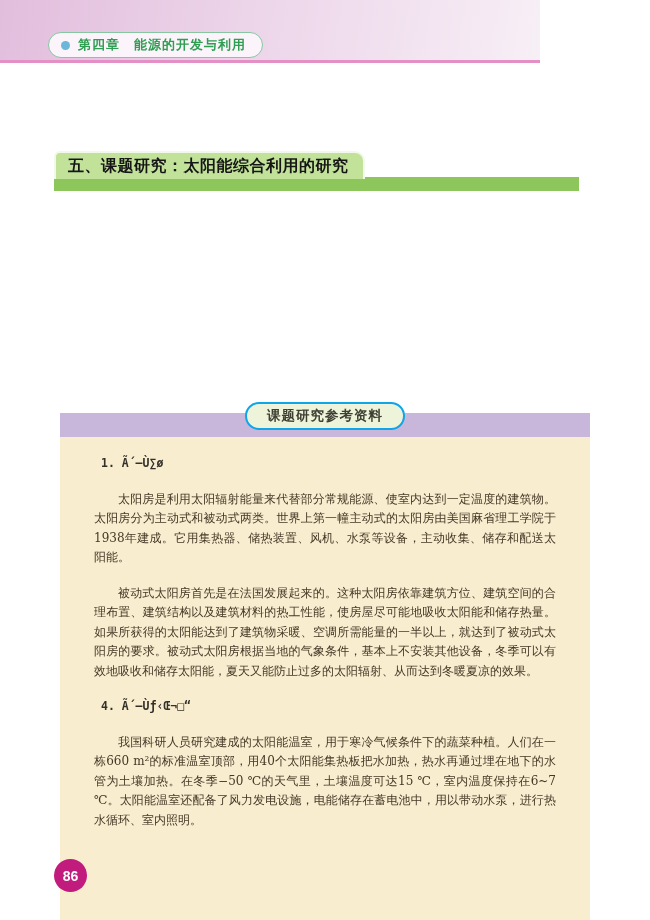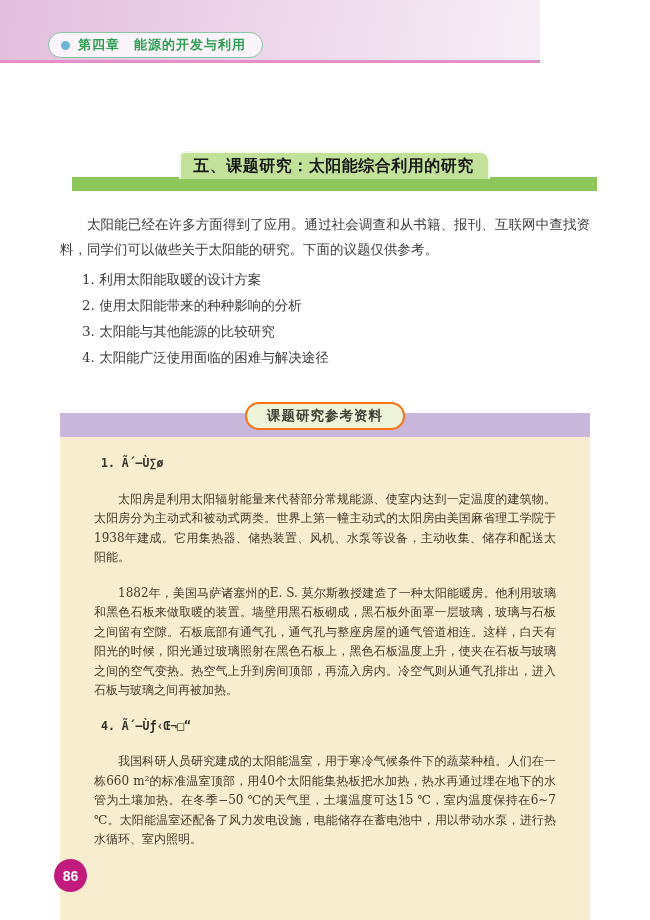--- a/index.html
+++ b/index.html
@@ -18,21 +18,21 @@
     display:flex;align-items:center;gap:8px;padding:0 16px 0 12px;
     background:#fbf4fa;border:1.5px solid #86c7a2;border-radius:14px;
     box-sizing:border-box;
   }
   .chapter-dot{width:9px;height:9px;border-radius:50%;background:#6cb6da;flex:0 0 auto;}
   .chapter-text{
     font-family:"Liberation Sans","DejaVu Sans",sans-serif;
     font-size:13px;font-weight:bold;color:#2f9e52;letter-spacing:1px;white-space:nowrap;
   }
   
-  .title-block{position:absolute;left:72px;top:151px;width:525px;text-align:center;}
+  .title-block{position:absolute;left:54px;top:151px;width:525px;}
   .title-tab{
     display:inline-block;background:#c2e29a;border:2px solid #f2f9ea;border-bottom:none;
     border-radius:6px 10px 0 0;padding:3px 14px 2px 12px;
     font-family:"Liberation Sans","DejaVu Sans",sans-serif;
     font-size:16px;font-weight:bold;color:#161616;letter-spacing:0.5px;white-space:nowrap;
   }
   .title-bar{width:525px;height:14px;background:#8dc75b;margin-top:-2px;}
   
   .intro{
     position:absolute;left:60px;top:212px;width:530px;
@@ -50,21 +50,21 @@
     padding:15px 18px 0 18px;overflow:hidden;
     font-size:12px;line-height:19.5px;color:#453827;text-align:justify;
   }
   .cream p{margin:16px;text-indent:2em;}
   .cream .subhead{
     margin:2px 0 1px 0;text-indent:2em;font-weight:bold;color:#33302a;
     font-family:"DejaVu Sans Mono","Liberation Mono",monospace;font-size:11.5px;
   }
   .ref-badge{
     position:absolute;top:-11px;left:50%;transform:translateX(-50%);
-    background:#edf4da;border:2px solid #f97316;border-radius:15px;
+    background:#edf4da;border:2px solid #0ea5e9;border-radius:15px;
     padding:3px 20px;white-space:nowrap;
     font-family:"Liberation Sans","DejaVu Sans",sans-serif;
     font-size:13.5px;font-weight:bold;color:#3f3f33;letter-spacing:1px;
   }
   
   .pagenum{
     position:absolute;left:54px;top:859px;width:33px;height:33px;border-radius:50%;
     background:#c21b7e;color:#ffffff;display:flex;align-items:center;justify-content:center;
     font-family:Liberation Sans, sans-serif;font-size:14px;font-weight:bold;
   }
@@ -79,37 +79,28 @@
       <span class="chapter-dot"></span>
       <span class="chapter-text">第四章　能源的开发与利用</span>
     </div>
   </div>
 
   <div class="title-block">
     <div class="title-tab">五、课题研究：太阳能综合利用的研究</div>
     <div class="title-bar"></div>
   </div>
 
-  <div class="intro">
-    <p>太阳能已经在许多方面得到了应用。通过社会调查和从书籍、报刊、互联网中查找资料，同学们可以做些关于太阳能的研究。下面的议题仅供参考。</p>
-    <ol class="topic-list">
-      <li>1. 利用太阳能取暖的设计方案</li>
-      <li>2. 使用太阳能带来的种种影响的分析</li>
-      <li>3. 太阳能与其他能源的比较研究</li>
-      <li>4. 太阳能广泛使用面临的困难与解决途径</li>
-    </ol>
-  </div>
 
   <div class="refbox">
     <div class="ref-badge">课题研究参考资料</div>
     <div class="bar top"></div>
     <div class="cream">
       <p class="subhead">1. Ã´–Ù∑ø</p>
       <p>太阳房是利用太阳辐射能量来代替部分常规能源、使室内达到一定温度的建筑物。太阳房分为主动式和被动式两类。世界上第一幢主动式的太阳房由美国麻省理工学院于1938年建成。它用集热器、储热装置、风机、水泵等设备，主动收集、储存和配送太阳能。</p>
-      <p>1882年，美国马萨诸塞州的E. S. 莫尔斯教授建造了一种太阳能暖房。他利用玻璃和黑色石板来做取暖的装置。墙壁用黑石板砌成，黑石板外面罩一层玻璃，玻璃与石板之间留有空隙。石板底部有通气孔，通气孔与整座房屋的通气管道相连。这样，白天有阳光的时候，阳光通过玻璃照射在黑色石板上，黑色石板温度上升，使夹在石板与玻璃之间的空气变热。热空气上升到房间顶部，再流入房内。冷空气则从通气孔排出，进入石板与玻璃之间再被加热。</p>
+      <p>被动式太阳房首先是在法国发展起来的。这种太阳房依靠建筑方位、建筑空间的合理布置、建筑结构以及建筑材料的热工性能，使房屋尽可能地吸收太阳能和储存热量。如果所获得的太阳能达到了建筑物采暖、空调所需能量的一半以上，就达到了被动式太阳房的要求。被动式太阳房根据当地的气象条件，基本上不安装其他设备，冬季可以有效地吸收和储存太阳能，夏天又能防止过多的太阳辐射、从而达到冬暖夏凉的效果。</p>
       <p class="subhead">4. Ã´–Ùƒ‹Œ¬□“</p>
       <p>我国科研人员研究建成的太阳能温室，用于寒冷气候条件下的蔬菜种植。人们在一栋660 m²的标准温室顶部，用40个太阳能集热板把水加热，热水再通过埋在地下的水管为土壤加热。在冬季−50 ℃的天气里，土壤温度可达15 ℃，室内温度保持在6~7 ℃。太阳能温室还配备了风力发电设施，电能储存在蓄电池中，用以带动水泵，进行热水循环、室内照明。</p>
     </div>
     <div class="bar bottom"></div>
   </div>
 
   <div class="pagenum">86</div>
 
 </div>
 

